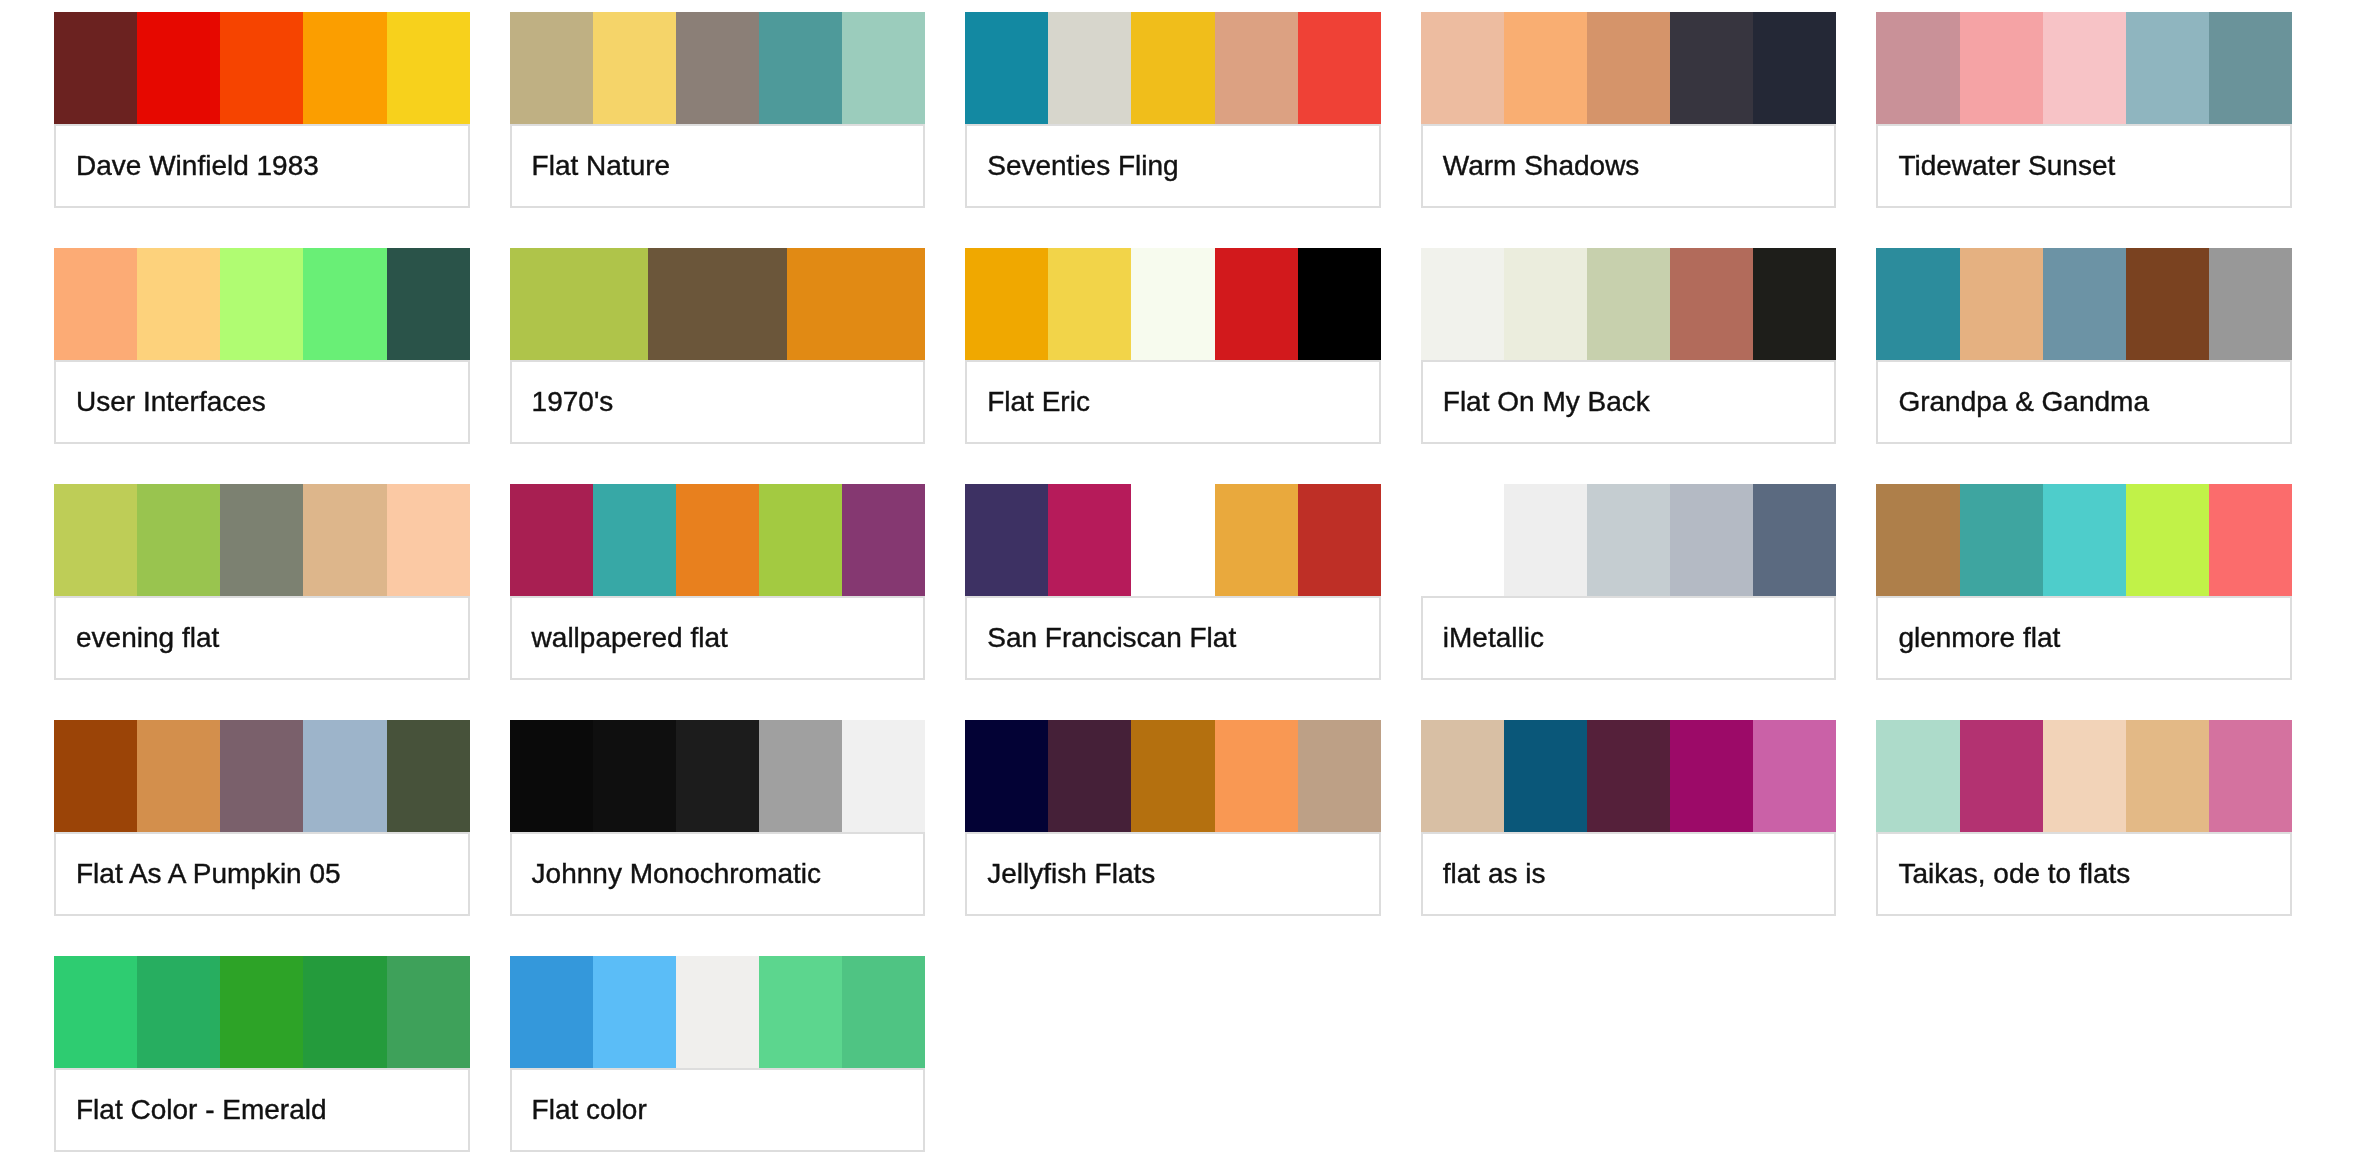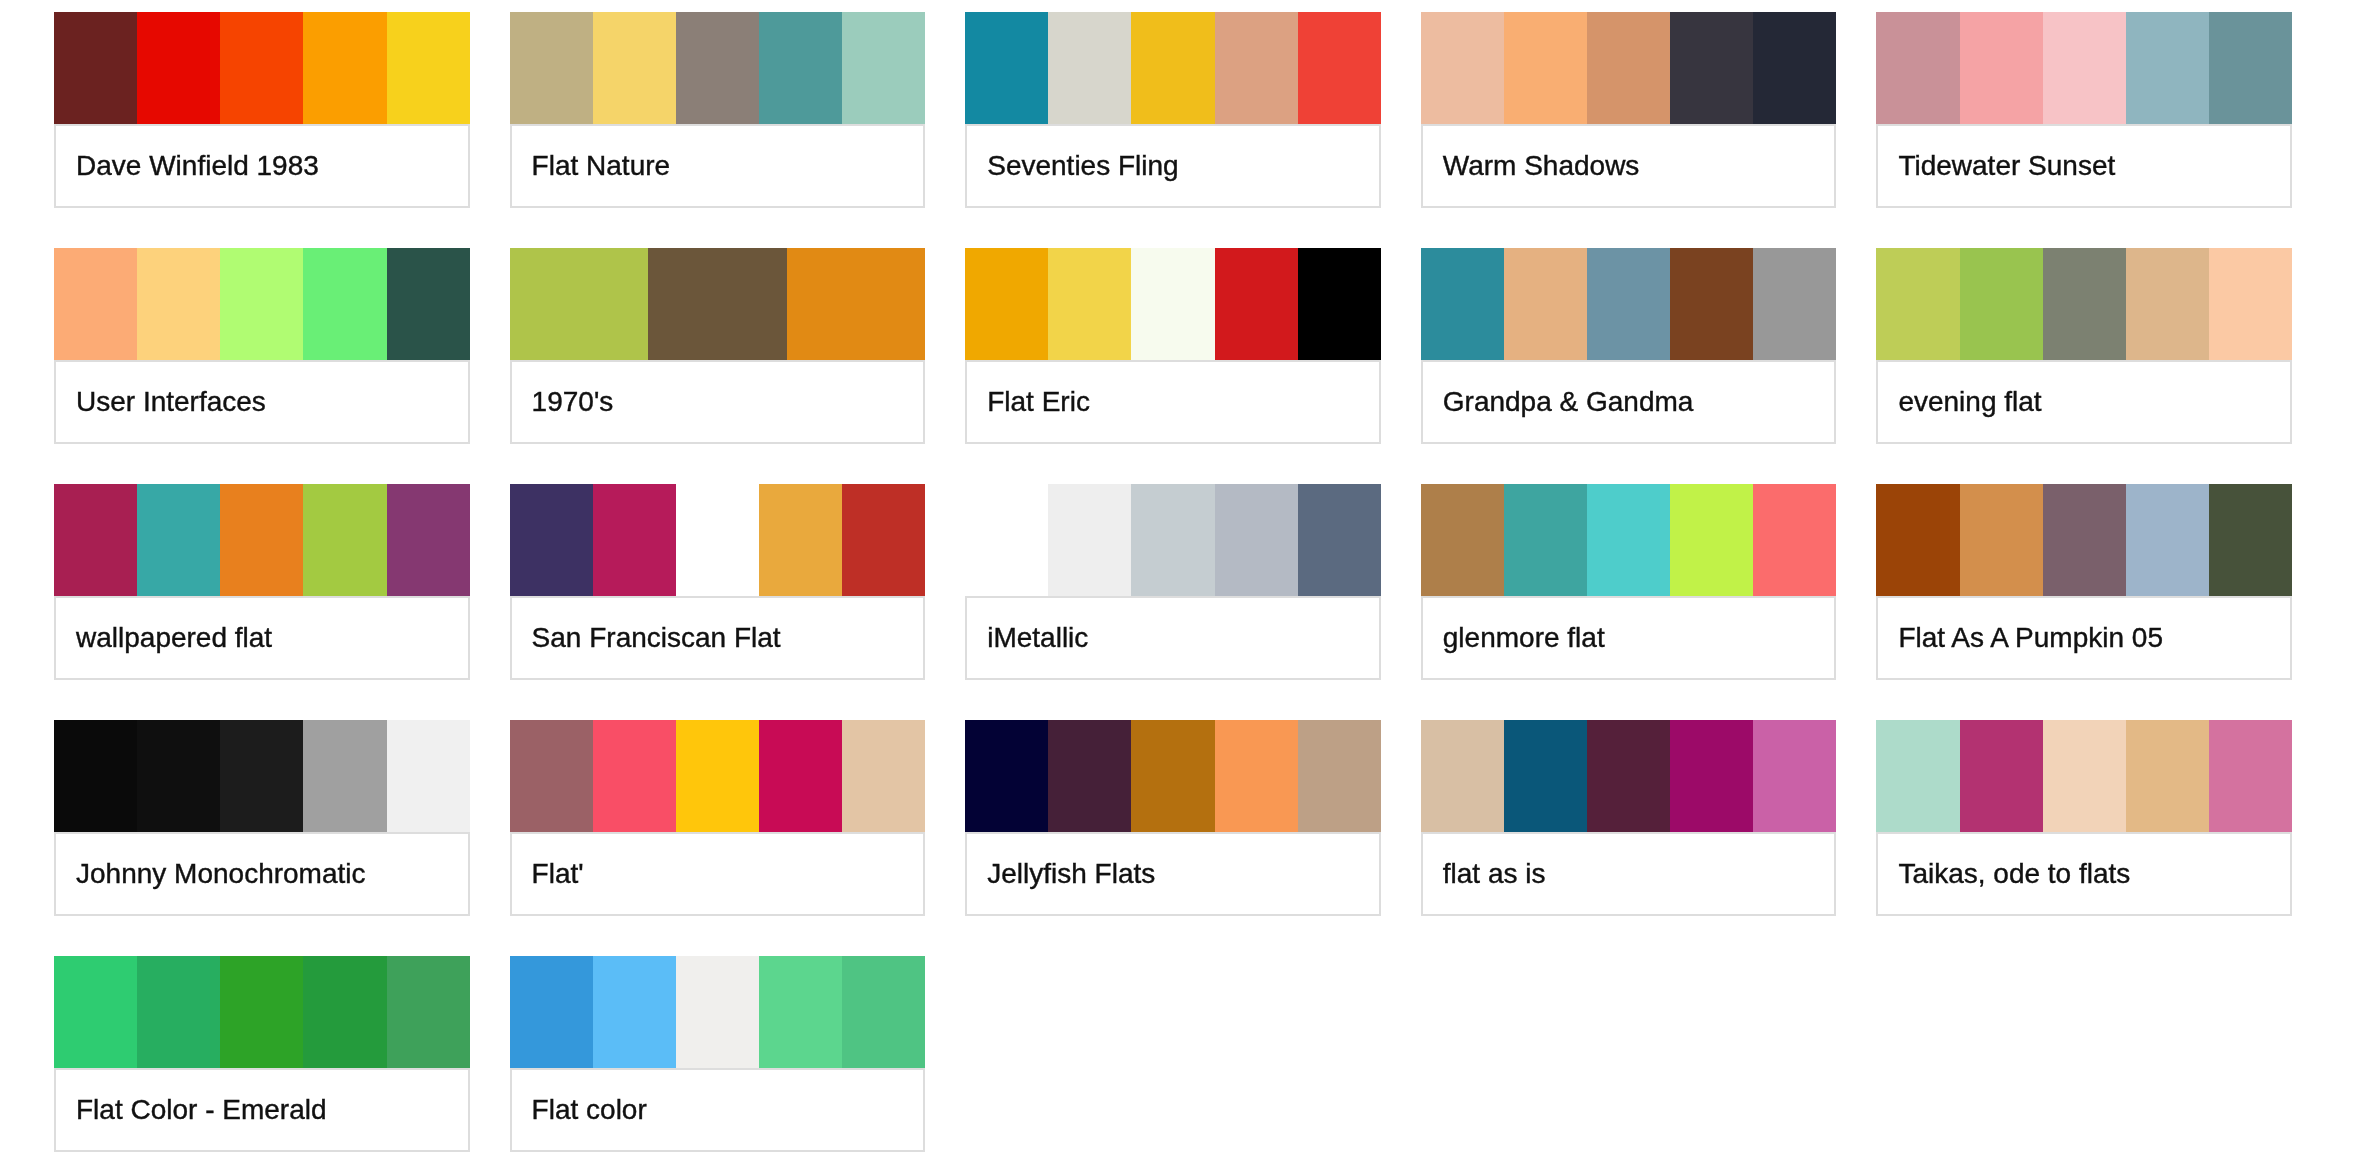--- a/index.html
+++ b/index.html
@@ -132,20 +132,32 @@
         <div class="swatch" style="background: rgb(247, 251, 238);"></div>
         <div class="swatch" style="background: rgb(210, 25, 28);"></div>
         <div class="swatch" style="background: rgb(0, 0, 0);"></div>
       </div>
     <div class="label-box">
       <span class="label-text">Flat Eric</span>
     </div>
   </div>
     <div class="palette-card">
     <div class="swatches">
+        <div class="swatch" style="background: rgb(241, 242, 236);"></div>
+        <div class="swatch" style="background: rgb(235, 237, 221);"></div>
+        <div class="swatch" style="background: rgb(199, 208, 173);"></div>
+        <div class="swatch" style="background: rgb(178, 107, 91);"></div>
+        <div class="swatch" style="background: rgb(30, 30, 26);"></div>
+      </div>
+    <div class="label-box">
+      <span class="label-text">Flat On My Back</span>
+    </div>
+  </div>
+    <div class="palette-card">
+    <div class="swatches">
         <div class="swatch" style="background: rgb(44, 140, 156);"></div>
         <div class="swatch" style="background: rgb(229, 177, 129);"></div>
         <div class="swatch" style="background: rgb(108, 147, 165);"></div>
         <div class="swatch" style="background: rgb(122, 66, 32);"></div>
         <div class="swatch" style="background: rgb(152, 152, 152);"></div>
       </div>
     <div class="label-box">
       <span class="label-text">Grandpa &amp; Gandma</span>
     </div>
   </div>
@@ -228,32 +240,20 @@
         <div class="swatch" style="background: rgb(28, 28, 28);"></div>
         <div class="swatch" style="background: rgb(160, 160, 160);"></div>
         <div class="swatch" style="background: rgb(240, 240, 240);"></div>
       </div>
     <div class="label-box">
       <span class="label-text">Johnny Monochromatic</span>
     </div>
   </div>
     <div class="palette-card">
     <div class="swatches">
-        <div class="swatch" style="background: rgb(155, 97, 102);"></div>
-        <div class="swatch" style="background: rgb(249, 78, 102);"></div>
-        <div class="swatch" style="background: rgb(255, 198, 11);"></div>
-        <div class="swatch" style="background: rgb(200, 11, 85);"></div>
-        <div class="swatch" style="background: rgb(227, 197, 165);"></div>
-      </div>
-    <div class="label-box">
-      <span class="label-text">Flat'</span>
-    </div>
-  </div>
-    <div class="palette-card">
-    <div class="swatches">
         <div class="swatch" style="background: rgb(3, 2, 53);"></div>
         <div class="swatch" style="background: rgb(69, 32, 56);"></div>
         <div class="swatch" style="background: rgb(180, 112, 15);"></div>
         <div class="swatch" style="background: rgb(249, 152, 83);"></div>
         <div class="swatch" style="background: rgb(189, 160, 134);"></div>
       </div>
     <div class="label-box">
       <span class="label-text">Jellyfish Flats</span>
     </div>
   </div>

